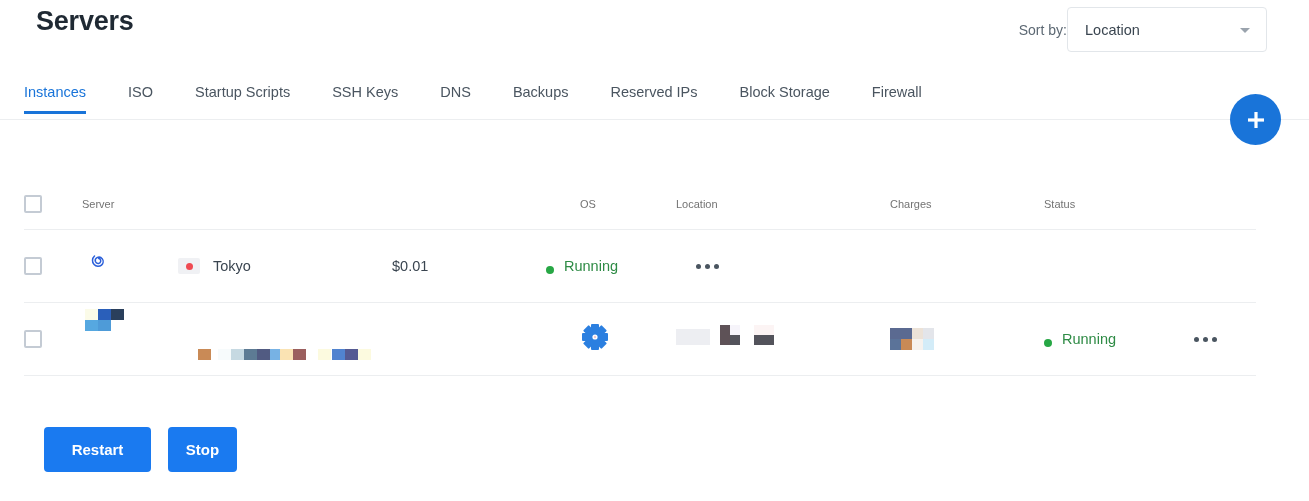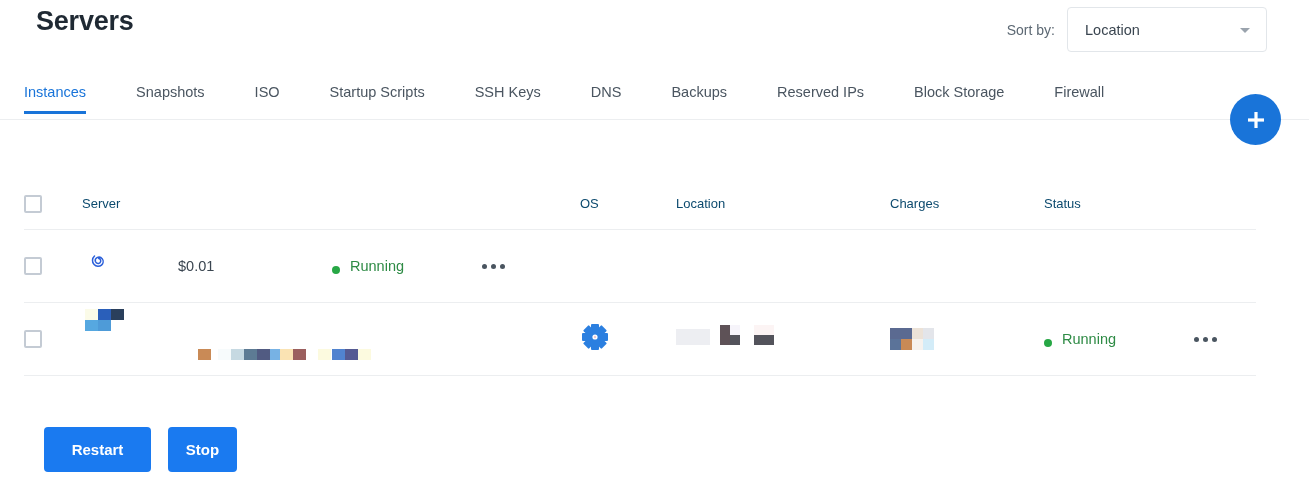--- a/index.html
+++ b/index.html
@@ -36,21 +36,20 @@
     color: #1f2933;
     letter-spacing: -0.2px;
   }
 
   .sortby-wrap {
     position: absolute;
     right: 54px;
     top: 7px;
     display: flex;
     align-items: center;
-    gap: 12px;
   }
 
   .sortby-label {
     font-size: 14px;
     color: #5c6873;
   }
 
   .sortby-select {
     position: relative;
     width: 200px;
@@ -75,21 +74,21 @@
     border-right: 5px solid transparent;
     border-top: 5px solid #9aa3ad;
   }
 
   
   .tabs {
     position: absolute;
     top: 84px; left: 24px;
     display: flex;
     align-items: center;
-    gap: 16px;
+    gap: 8px;
   }
 
   .tab {
     position: relative;
     font-size: 14.5px;
     color: #4a5560;
     padding: 0 17px 14px 17px;
     white-space: nowrap;
     cursor: pointer;
   }
@@ -159,22 +158,22 @@
   
   .c-check  { width: 58px; flex: 0 0 58px; display: flex; align-items: center; }
   .c-server { width: 498px; flex: 0 0 498px; }
   .c-os     { width: 96px;  flex: 0 0 96px; }
   .c-loc    { width: 214px; flex: 0 0 214px; }
   .c-chg    { width: 154px; flex: 0 0 154px; }
   .c-stat   { width: 148px; flex: 0 0 148px; }
   .c-menu   { flex: 1 1 auto; }
 
   .th {
-    font-size: 13px;
-    color: #0c4a6e;
+    font-size: 11px;
+    color: #737373;
     font-weight: normal;
   }
 
   .checkbox {
     width: 18px;
     height: 18px;
     border: 2px solid #c4cbd4;
     border-radius: 2px;
     background: #ffffff;
     cursor: pointer;
@@ -295,21 +294,20 @@
       <span class="sortby-label">Sort by:</span>
       <div class="sortby-select">
         <span>Location</span>
         <span class="caret"></span>
       </div>
     </div>
   </div>
 
   <div class="tabs" id="tabbar">
       <div class="tab active">Instances</div>
-      <div class="tab">Snapshots</div>
       <div class="tab">ISO</div>
       <div class="tab">Startup Scripts</div>
       <div class="tab">SSH Keys</div>
       <div class="tab">DNS</div>
       <div class="tab">Backups</div>
       <div class="tab">Reserved IPs</div>
       <div class="tab">Block Storage</div>
       <div class="tab">Firewall</div>
     </div>
   <div class="tabs-divider"></div>
@@ -336,20 +334,28 @@
     </div>
 
     <div class="trow tbody-row">
       <div class="c-check">
         <span class="checkbox"></span>
       </div>
       <div class="c-os">
         <svg width="28" height="30" viewBox="0 0 28 30">
           <path d="M17.8 9.2c-0.5-0.1-1.1-0.1-1.7 0.1 0.6 0 1.2 0.2 1.6 0.5 0.8 0.6 1.2 1.6 1 2.6-0.2 1-1 1.8-2 2-1.4 0.3-2.8-0.5-3.3-1.8-0.5-1.5 0.2-3.2 1.6-4 1.8-1 4.1-0.4 5.3 1.3 1.4 1.9 1 4.6-0.8 6.2-2.1 1.9-5.4 1.6-7.4-0.6-2.3-2.4-2.1-6.3 0.4-8.5" fill="none" stroke="#2b5fd9" stroke-width="1.5" stroke-linecap="round"></path>
         </svg>
+      </div>
+      <div class="c-loc">
+        <div class="loc-cell">
+          <span class="flag">
+              <span class="flag-dot"></span>
+            </span>
+          <span class="loc-name">Tokyo</span>
+        </div>
       </div>
       <div class="c-chg">
         <span class="charges">$0.01</span>
       </div>
       <div class="c-stat">
         <div class="status-cell">
           <span class="status-dot"></span>
           <span class="status-text">Running</span>
         </div>
       </div>

